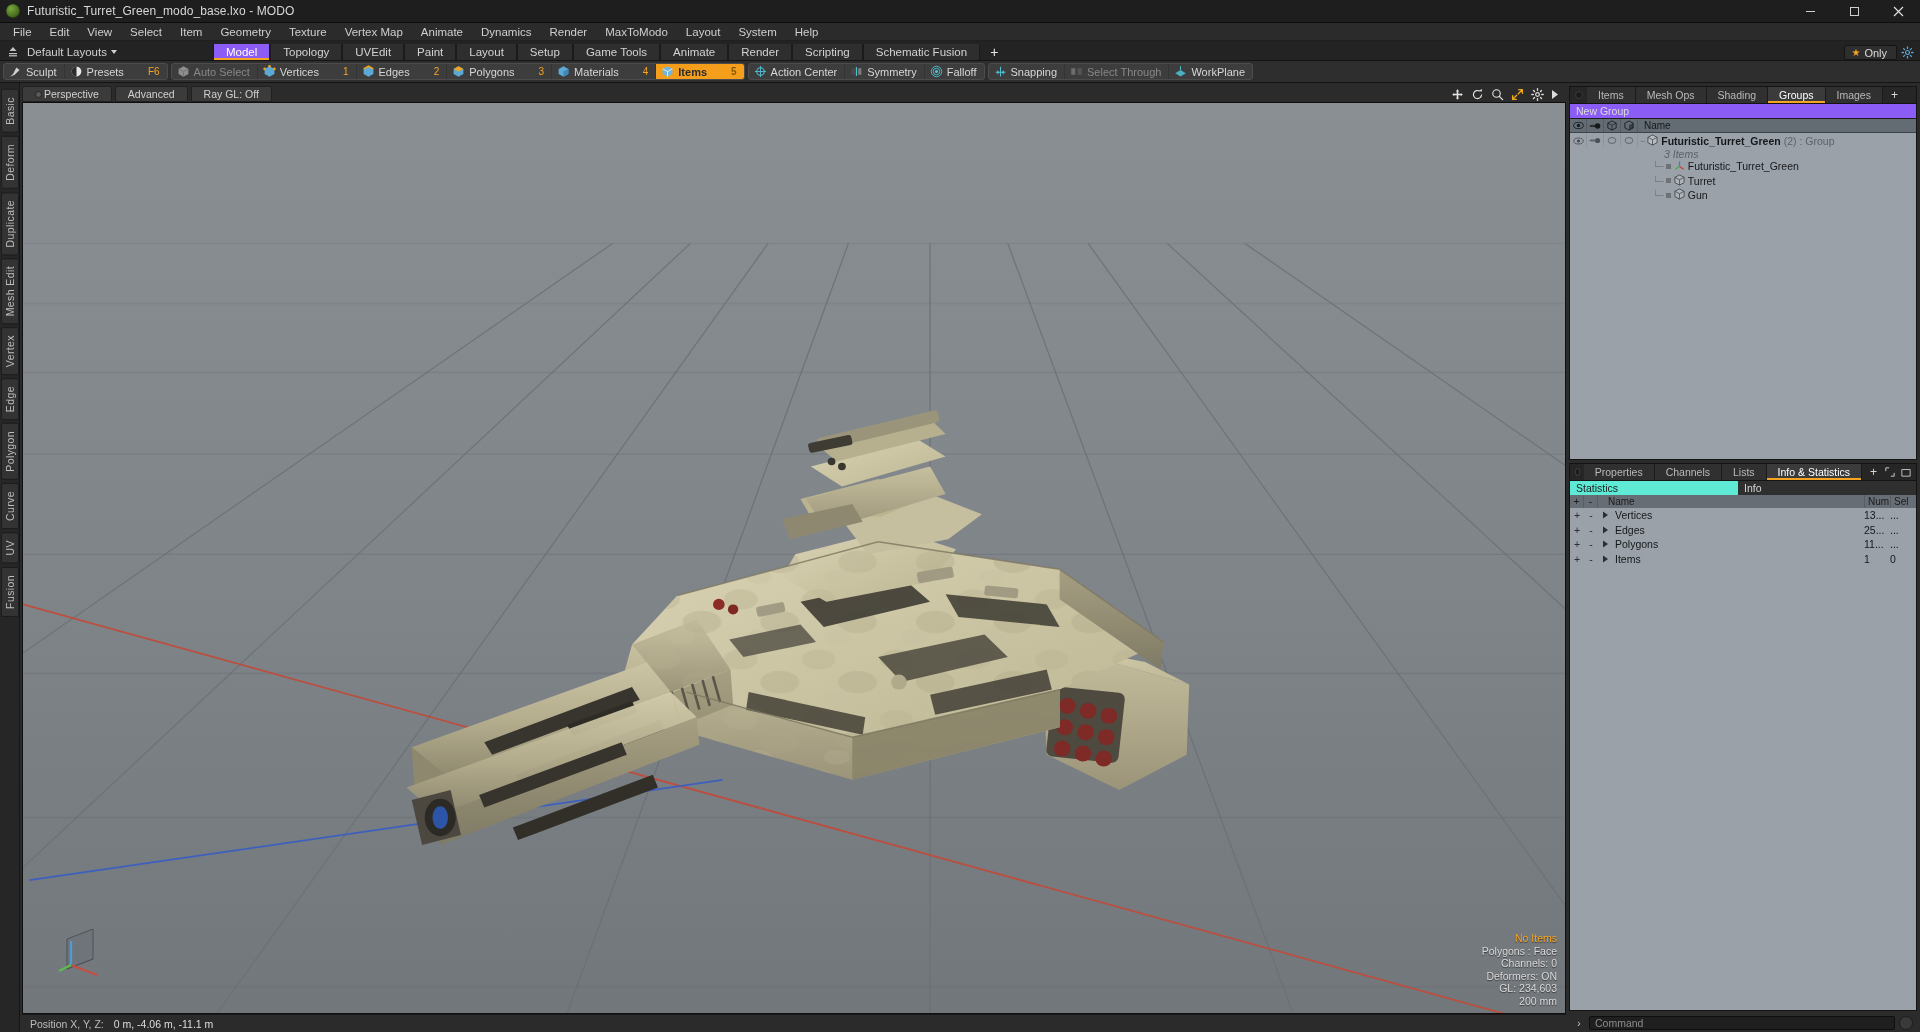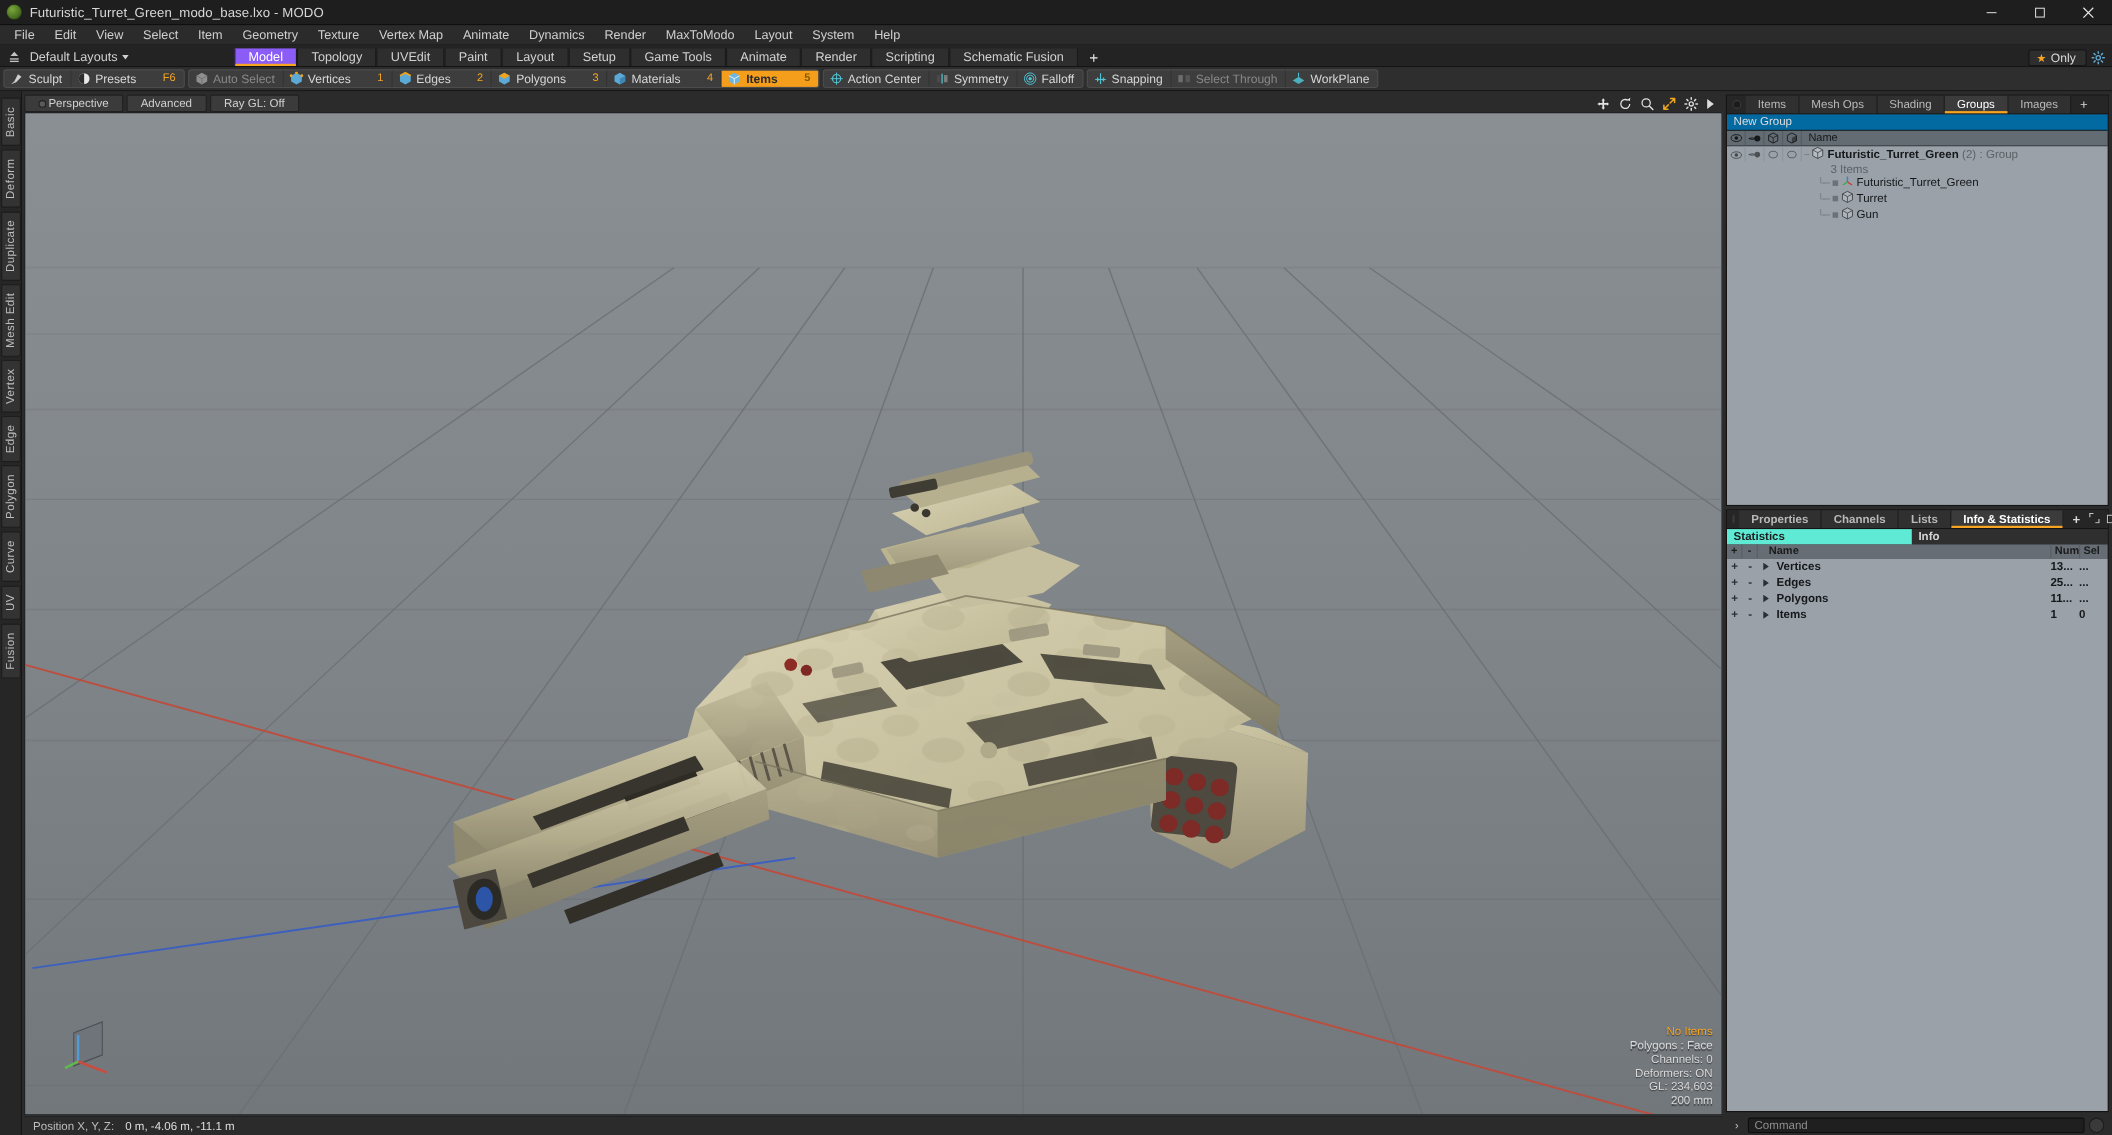--- a/index.html
+++ b/index.html
@@ -156,21 +156,21 @@
     color: #b9b9b9; font-size: 10.5px; padding: 0 11px; display: flex; align-items: center;
     border-right: 1px solid #1b1b1b; background: #303030; position: relative; white-space: nowrap;
   }
   .ptab.active { background: #3b3b3b; color: #fff; }
   .ptab.active::after { content:""; position:absolute;left:0;right:0;bottom:0;height:2px;background:#f7a521; }
   .ptab-dot { width: 8px; height: 8px; border-radius: 50%; background: #1b1b1b; align-self: center; margin: 0 4px 0 5px; border:1px solid #3a3a3a;}
   .ptab-plus { color:#d9d9d9;font-size:12px;padding:0 8px;display:flex;align-items:center; }
   .ptab-right { margin-left:auto; display:flex; align-items:center; gap:6px; padding-right:5px; color:#c5c5c5; }
 
   
-  #group-name-row { height: 15px; flex: 0 0 15px; background: #0369a1; display: flex; align-items: center;
+  #group-name-row { height: 15px; flex: 0 0 15px; background: #8b5cf6; display: flex; align-items: center;
     border-bottom: 1px solid #1c1c1c; }
   #group-name { color:#dcdcdc; font-size:10.5px; padding-left:6px; }
   .tree-head {
     height: 14px; flex: 0 0 14px; background: #636b73; display: flex; align-items: stretch;
     border-bottom: 1px solid #3c4249; color: #1b1b1b; font-size: 10px;
   }
   .th-ico { width: 17px; display:flex; align-items:center; justify-content:center; border-right: 1px solid #555c63; }
   .th-name { flex: 1 1 auto; display: flex; align-items: center; padding-left: 6px; color: #15181b; }
   .tree-body { flex: 1 1 auto; background: #9aa1a8; overflow: hidden; position: relative; }
   .tree-row { height: 13px; display: flex; align-items: center; font-size: 10.5px; color: #15181b; }
@@ -791,21 +791,21 @@
               <span class="dashline">−</span>
               <span><svg width="11" height="12" viewBox="0 0 12 13">
                   <path d="M6 1 L11 3.6 V9.4 L6 12 L1 9.4 V3.6 Z" fill="#b7bcc2" stroke="#3e4347" stroke-width=".9"></path>
                   <path d="M1 3.6 L6 6.2 L11 3.6 M6 6.2 V12" stroke="#3e4347" stroke-width=".8" fill="none"></path>
                 </svg></span>
               <span class="bold" style="font-weight:bold">Futuristic_Turret_Green</span>
               <span class="tree-sub">(2)</span>
               <span class="tree-sub">: Group</span>
             </div>
           </div>
-          <div class="tree-row" style="height: 11px;">
+          <div class="tree-row" style="height: 11px; font-style: italic;">
             <div class="cols"></div>
             <div class="tree-label" style="padding-left:26px;">
               <span class="tree-sub">3 Items</span>
             </div>
           </div>
           <div class="tree-row subrow">
             <div class="cols"></div>
             <div class="tree-label" style="padding-left:14px;">
               <span class="dashline">└─</span>
               <span style="width:5px;height:5px;background:#6c7278;display:inline-block;"></span>
@@ -837,21 +837,21 @@
               <span><svg width="11" height="12" viewBox="0 0 12 13">
                   <path d="M6 1 L11 3.6 V9.4 L6 12 L1 9.4 V3.6 Z" fill="#aeb3b9" stroke="#3e4347" stroke-width=".9"></path>
                   <path d="M1 3.6 L6 6.2 L11 3.6 M6 6.2 V12" stroke="#3e4347" stroke-width=".8" fill="none"></path>
                 </svg></span>
               <span>Gun</span>
             </div>
           </div>
         </div>
     </div>
 
-    <div class="panel" style="flex:1 1 auto;font-weight:bold;">
+    <div class="panel" style="flex:1 1 auto;">
       <div class="panel-tabs" id="stats-tabs">
           <span class="ptab-dot"></span>
           <div class="ptab">Properties</div>
           <div class="ptab">Channels</div>
           <div class="ptab">Lists</div>
           <div class="ptab active">Info &amp; Statistics</div>
           <div class="ptab-plus">+</div>
           <div class="ptab-right">
             <span><svg width="10" height="10" viewBox="0 0 12 12">
                 <path d="M1 5 L1 1 L5 1 M11 7 L11 11 L7 11" stroke="#c8c8c8" stroke-width="1.2" fill="none"></path>

